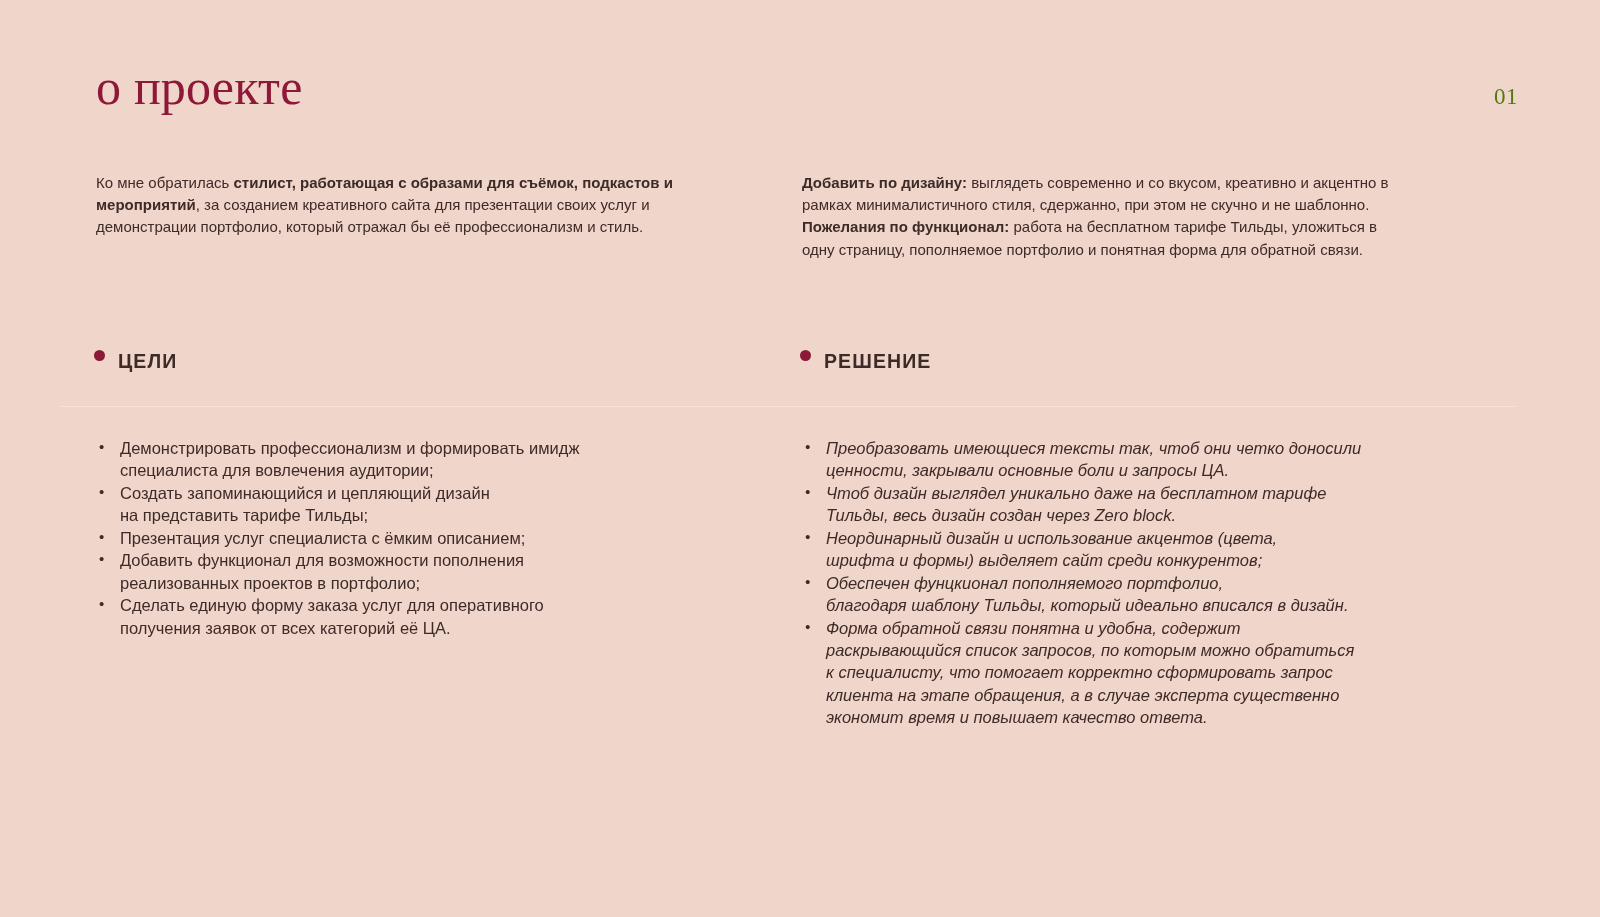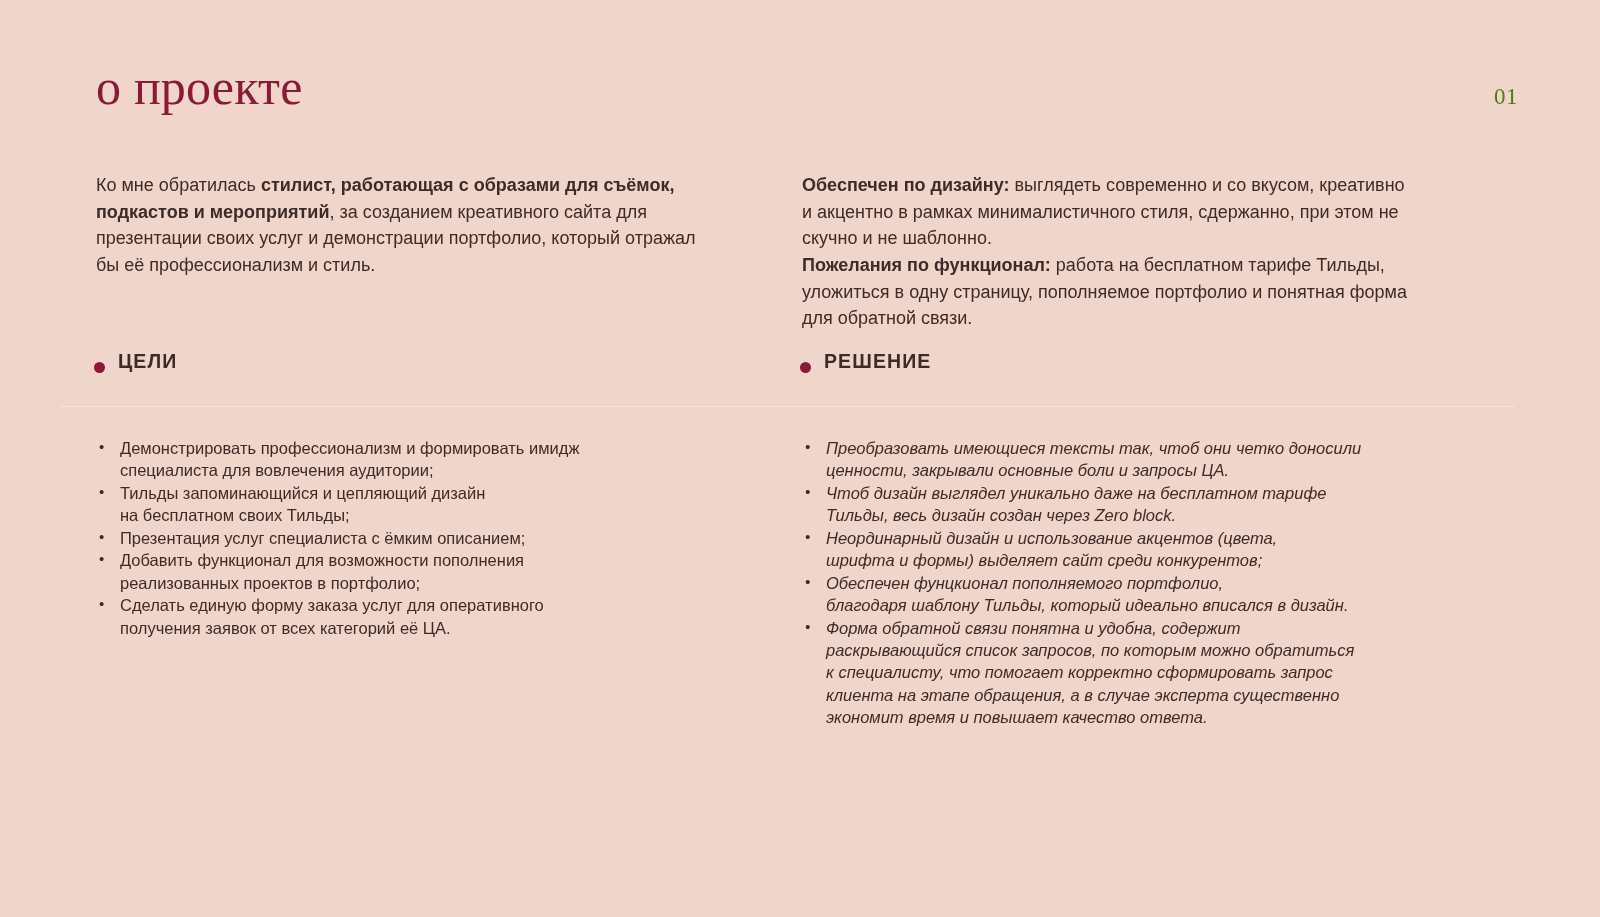--- a/index.html
+++ b/index.html
@@ -37,35 +37,35 @@
     top: 84px;
     font-family: "Liberation Serif", serif;
     font-size: 23px;
     color: #4d7c0f;
     letter-spacing: 0.5px;
   }
 
   
   .intro {
     position: absolute;
-    font-size: 18px;
+    font-size: 15px;
     line-height: 1.48;
     color: #3D2B28;
     font-weight: 400;
   }
   .intro-left  { left: 96px;  top: 172px; width: 600px; }
   .intro-right { left: 802px; top: 172px; width: 610px; }
   .intro b, .intro strong { font-weight: 700; color: #3D2B28; }
   .intro p { margin: 0; }
 
   
   .section-head {
     position: absolute;
     display: flex;
-    align-items: flex-end;
+    align-items: flex-start;
     gap: 13px;
   }
   .head-left  { left: 94px;  top: 350px; }
   .head-right { left: 800px; top: 350px; }
   .head-dot {
     width: 11px;
     height: 11px;
     border-radius: 50%;
     background: #8E1838;
     flex: 0 0 auto;
@@ -125,21 +125,21 @@
 <div class="slide">
 
   <div class="page-title">о проекте</div>
   <div class="page-number">01</div>
 
   <div class="intro intro-left">
     <p><span>Ко мне обратилась </span><b>стилист, работающая с образами</b> <b>для съёмок, подкастов и мероприятий</b><span>, за созданием креативного сайта для презентации своих услуг и демонстрации портфолио, который отражал бы её профессионализм и стиль.</span></p>
   </div>
 
   <div class="intro intro-right">
-    <p><b>Обеспечен по дизайну:</b><span> выглядеть современно и со вкусом, креативно и акцентно в рамках минималистичного стиля, сдержанно, при этом не скучно и не шаблонно.</span></p>
+    <p><b>Добавить по дизайну:</b><span> выглядеть современно и со вкусом, креативно и акцентно в рамках минималистичного стиля, сдержанно, при этом не скучно и не шаблонно.</span></p>
     <p><b>Пожелания по функционал:</b><span> работа на бесплатном тарифе Тильды, уложиться в одну страницу, пополняемое портфолио и понятная форма для обратной связи.</span></p>
   </div>
 
   <div class="section-head head-left">
     <span class="head-dot"></span>
     <span class="head-label">ЦЕЛИ</span>
   </div>
 
   <div class="section-head head-right">
     <span class="head-dot"></span>
@@ -147,22 +147,22 @@
   </div>
 
   <div class="divider"></div>
 
   <ul class="bullet-list list-left">
       <li class="bullet-item">
         <span class="line">Демонстрировать профессионализм и формировать имидж</span>
         <span class="line">специалиста для вовлечения аудитории;</span>
       </li>
       <li class="bullet-item">
-        <span class="line">Тильды запоминающийся и цепляющий дизайн</span>
-        <span class="line">на бесплатном своих Тильды;</span>
+        <span class="line">Создать запоминающийся и цепляющий дизайн</span>
+        <span class="line">на представить тарифе Тильды;</span>
       </li>
       <li class="bullet-item">
         <span class="line">Презентация услуг специалиста с ёмким описанием;</span>
       </li>
       <li class="bullet-item">
         <span class="line">Добавить функционал для возможности пополнения</span>
         <span class="line">реализованных проектов в портфолио;</span>
       </li>
       <li class="bullet-item">
         <span class="line">Сделать единую форму заказа услуг для оперативного</span>

